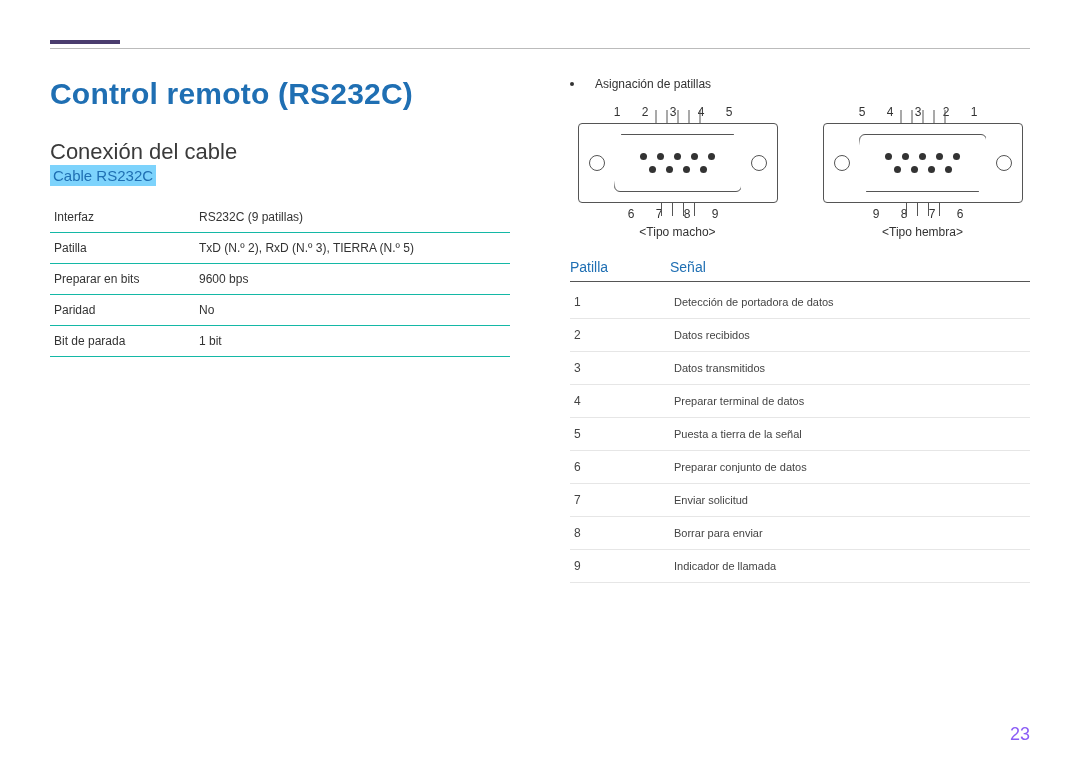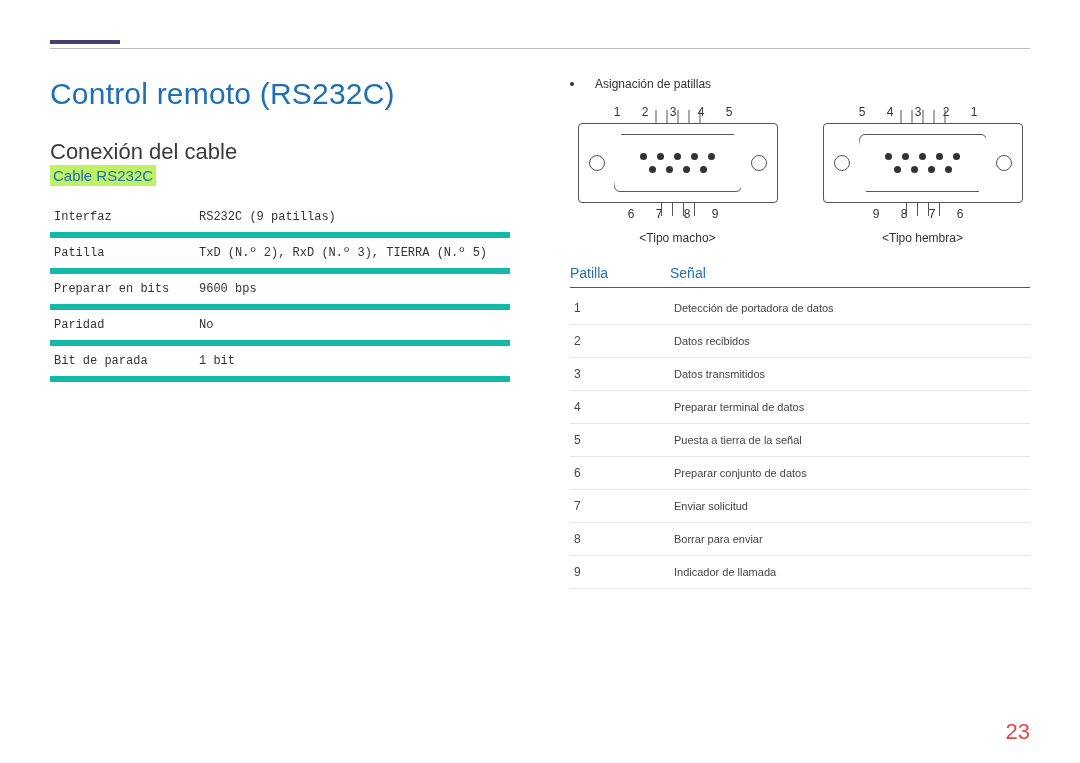--- a/index.html
+++ b/index.html
@@ -24,49 +24,48 @@
     margin-bottom: 28px;
   }
   .columns {
     display: flex;
     gap: 60px;
   }
   .col-left { flex: 0 0 460px; }
   .col-right { flex: 1; }
   h1.title {
     color: #1f6fb3;
-    font-weight: 400;
+    font-weight: 700;
     font-size: 30px;
     margin-bottom: 28px;
     letter-spacing: 0.2px;
   }
   h2.section {
     color: #3a3a3a;
     font-weight: 400;
     font-size: 22px;
   }
   h3.sub {
     color: #1f6fb3;
     font-weight: 500;
     font-size: 15px;
     margin-bottom: 16px;
     display: inline-block;
-    background: #bef264;
+    background: #7dd3fc;
     padding: 2px 3px;
   }
   table.spec {
     width: 100%;
     border-collapse: collapse;
     font-size: 12px;
   }
   table.spec td {
-    border-bottom: 6px solid #14b8a6;
+    border-bottom: 1px solid #14b8a6;
     padding: 8px 4px;
     vertical-align: top;
-    font-family: Liberation Mono, monospace;
   }
   table.spec td:first-child { width: 145px; color:#333; }
   .bullet-row {
     font-size: 12px;
     color: #333;
     margin-bottom: 10px;
     display: flex;
     align-items: center;
     gap: 21px;
   }
@@ -79,21 +78,21 @@
     gap: 30px;
     margin-bottom: 20px;
   }
   .diagram {
     flex: 1;
     text-align: center;
   }
   .diagram .caption {
     font-size: 12px;
     color: #333;
-    margin-top: 10px;
+    margin-top: 4px;
   }
   .pin-numbers {
     font-size: 12px;
     letter-spacing: 9px;
     color: #333;
     margin: 4px 0;
   }
   
   .connector {
     width: 200px;
@@ -167,22 +166,22 @@
   table.signals td {
     border-bottom: 1px solid #e6e6e6;
     padding: 9px 4px;
     color:#444;
   }
   table.signals td:first-child { width: 100px; font-size:12px; }
   .page-num {
     position: absolute;
     bottom: 18px;
     right: 50px;
-    font-size: 22px;
-    color: #ef4444;
+    font-size: 18px;
+    color: #8b5cf6;
   }
 </style>
 </head>
 <body>
 
 <div class="header-accent"></div>
 <hr class="header-rule">
 
 <div class="columns">
 

